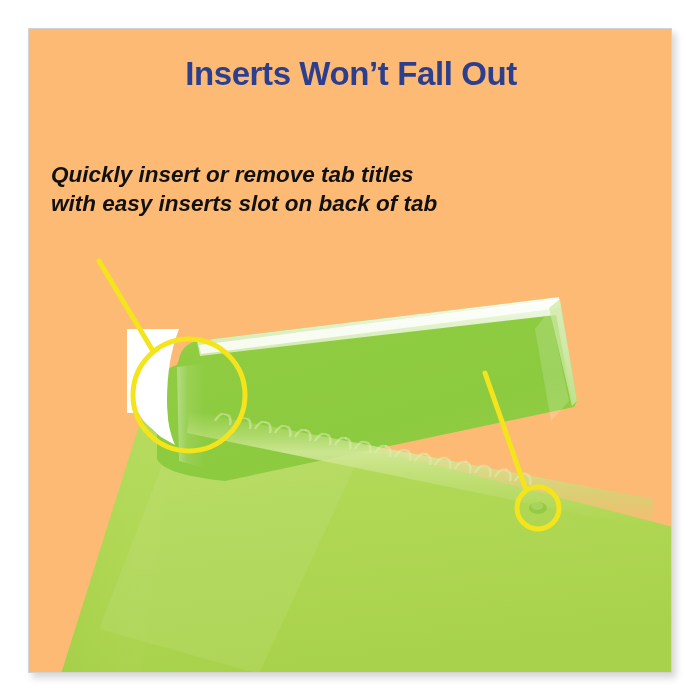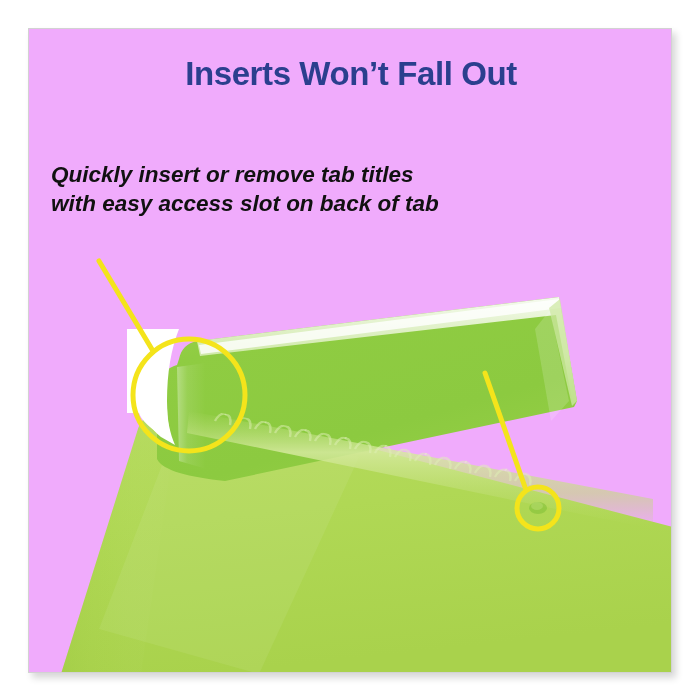--- a/index.html
+++ b/index.html
@@ -15,21 +15,21 @@
     overflow: hidden;
     font-family: "Liberation Sans", sans-serif;
   }
   
   #card-frame {
     position: absolute;
     left: 28px;
     top: 28px;
     width: 644px;
     height: 645px;
-    background: #f0abfc;
+    background: #fdba74;
     border: 1px solid #d2d2d2;
     box-sizing: border-box;
     box-shadow: 4px 5px 7px rgba(0,0,0,0.16);
     overflow: hidden;
   }
   
   #headline {
     position: absolute;
     left: 0;
     top: 26px;
@@ -253,21 +253,21 @@
         <g>
           <ellipse cx="509" cy="479" rx="9" ry="6" fill="#7fc036" opacity="0.55"></ellipse>
           <ellipse cx="508" cy="477" rx="6" ry="4" fill="#b7dd70" opacity="0.55"></ellipse>
         </g>
       </svg>
     </div>
 
     <div id="headline">Inserts Won’t Fall Out</div>
 
     <div class="caption" id="caption-left">Quickly insert or remove tab titles
-with easy access slot on back of tab</div>
+with easy inserts slot on back of tab</div>
 
 
     <div id="callout-layer">
       <svg width="644" height="645" viewBox="0 0 644 645" xmlns="http://www.w3.org/2000/svg">
 
         <g>
           <line x1="70" y1="232" x2="124" y2="322" stroke="#f4e41b" stroke-width="5" stroke-linecap="round"></line>
           <circle cx="160" cy="366" r="56" fill="none" stroke="#f4e41b" stroke-width="5"></circle>
         </g>
 

